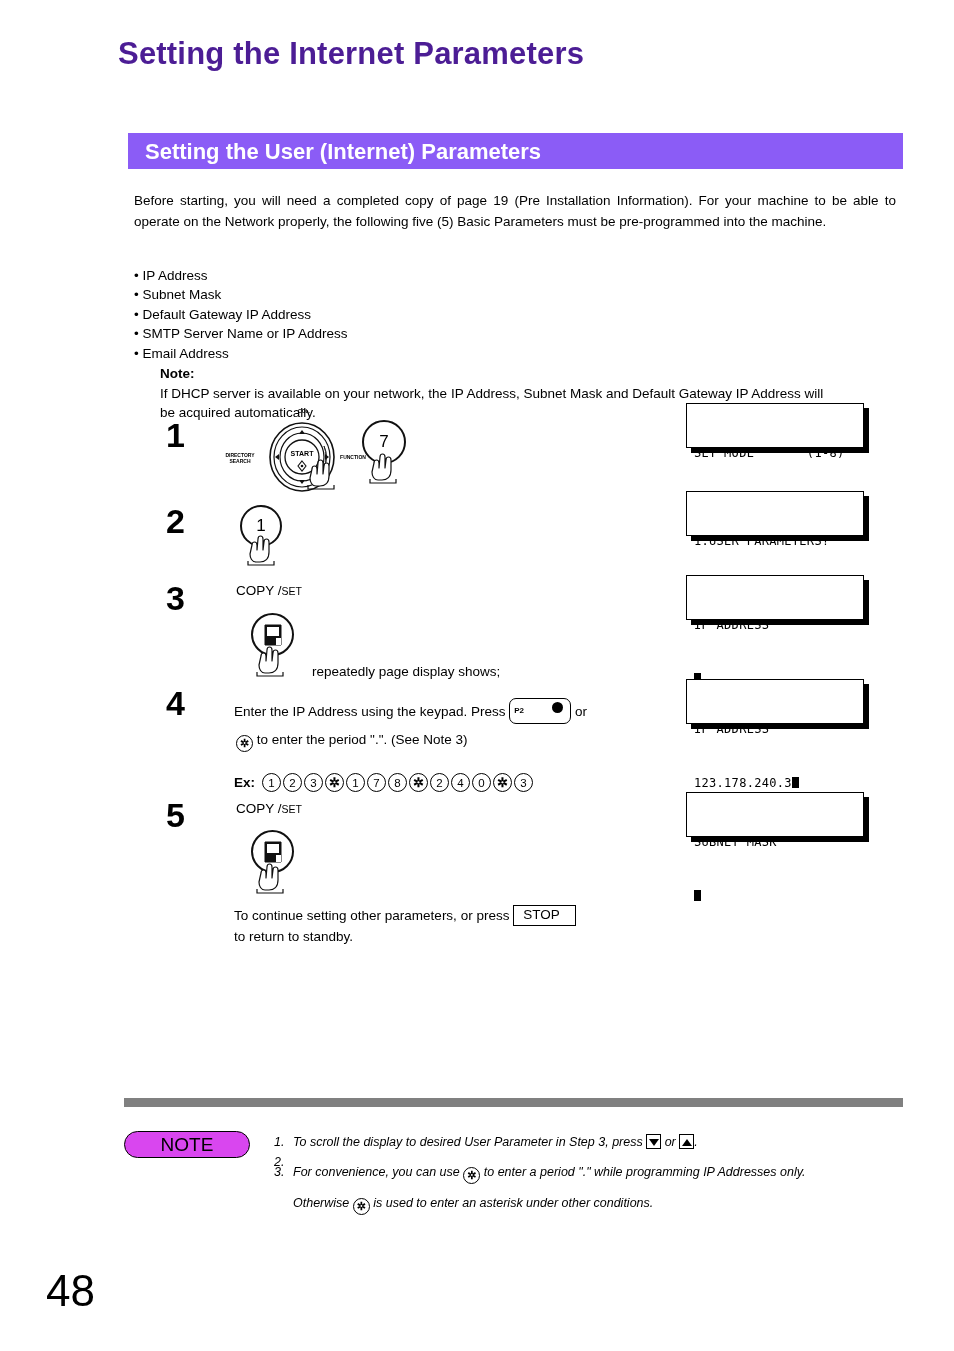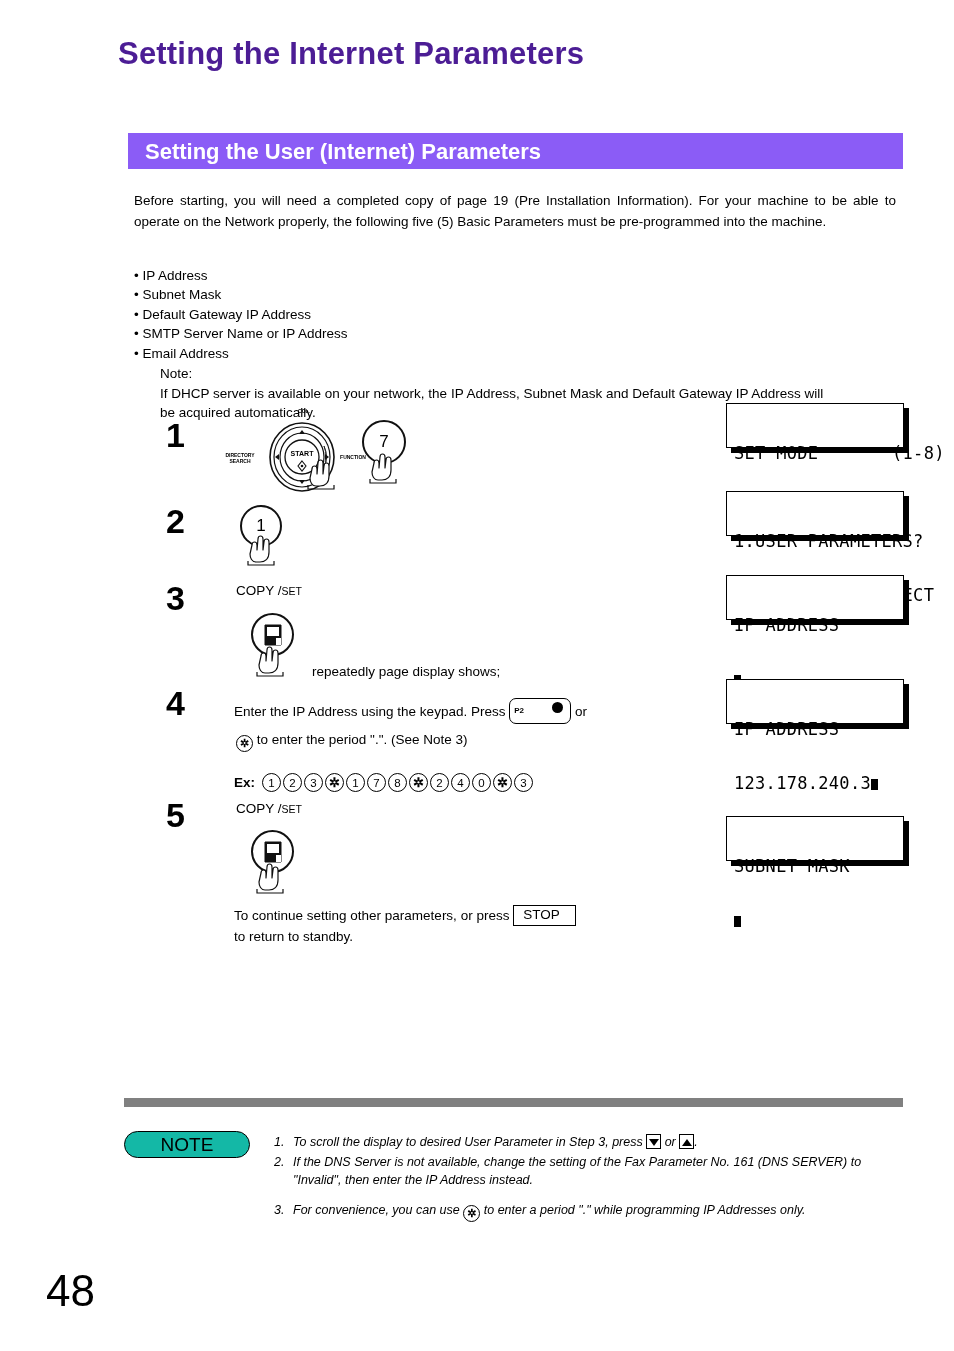--- a/index.html
+++ b/index.html
@@ -69,21 +69,21 @@
   
   .note-block {
     position: absolute;
     left: 160px;
     top: 364px;
     width: 736px;
     font-size: 13.5px;
     line-height: 19.5px;
   }
   .note-block .nb-label {
-    font-weight: normal;
+    font-weight: bold;
     display: inline-block;
     width: 60px;
     vertical-align: top;
   }
   .note-block .nb-text {
     display: inline-block;
     width: 680px;
     vertical-align: top;
   }
 
@@ -202,26 +202,25 @@
   
   .lcd {
     position: absolute;
     width: 178px;
     height: 45px;
     border: 1.6px solid #000;
     background: #fff;
     box-sizing: border-box;
     box-shadow: 5px 5px 0 0 #000;
     font-family: "DejaVu Sans Mono", "Liberation Mono", monospace;
-    font-size: 17px;
+    font-size: 12px;
     line-height: 18px;
     padding: 4px 0 0 7px;
     letter-spacing: 0.3px;
     white-space: pre;
-    margin-left: 40px;
   }
   .lcd .cursor {
     display: inline-block;
     width: 7px;
     height: 11px;
     background: #000;
     vertical-align: -1px;
   }
 
   
@@ -239,21 +238,21 @@
 
   
   .note-capsule {
     position: absolute;
     left: 124px;
     top: 1131px;
     width: 126px;
     height: 27px;
     border: 1.6px solid #000;
     border-radius: 14px;
-    background: #14b8a6;
+    background: #d946ef;
     display: flex;
     align-items: center;
     justify-content: center;
     font-size: 19px;
     box-sizing: border-box;
   }
 
   
   .note-list {
     position: absolute;
@@ -485,44 +484,48 @@
 <div class="lcd" style="left:686px; top:575px;">
   <div>IP ADDRESS</div>
   <div><span class="cursor"></span></div>
 </div>
 
 <div class="lcd" style="left:686px; top:679px;">
   <div>IP ADDRESS</div>
   <div><span>123.178.240.3</span><span class="cursor"></span></div>
 </div>
 
-<div class="lcd" style="left:686px; top:816px;">
+<div class="lcd" style="left:686px; top:792px;">
   <div>SUBNET MASK</div>
   <div><span class="cursor"></span></div>
 </div>
 
 <div class="gray-divider"></div>
 
 <div class="note-capsule">
   <span>NOTE</span>
 </div>
 
 <div class="note-list">
   <div class="note-item">
     <span class="nidx">1.</span>
     <span>To scroll the display to desired User Parameter in Step 3, press</span>
     <span class="arrow-key down"></span>
     <span>or</span>
     <span class="arrow-key up"></span><span>.</span>
   </div>
   <div class="note-item">
     <span class="nidx">2.</span>
-    <span>If the DNS Server is not available, change the setting of the Fax Parameter No. 161 (DNS SERVER) to "Invalid", then enter the IP Address instead.</span>
   </div>
   <div class="note-item spaced">
     <span class="nidx">3.</span>
     <span>For convenience, you can use</span>
     <span class="inline-star">✲</span>
     <span>to enter a period "." while programming IP Addresses only.</span>
   </div>
+  <div class="note-sub">
+    <span>Otherwise</span>
+    <span class="inline-star">✲</span>
+    <span>is used to enter an asterisk under other conditions.</span>
+  </div>
 </div>
 
 <div class="page-number">48</div>
 
 </body></html>

